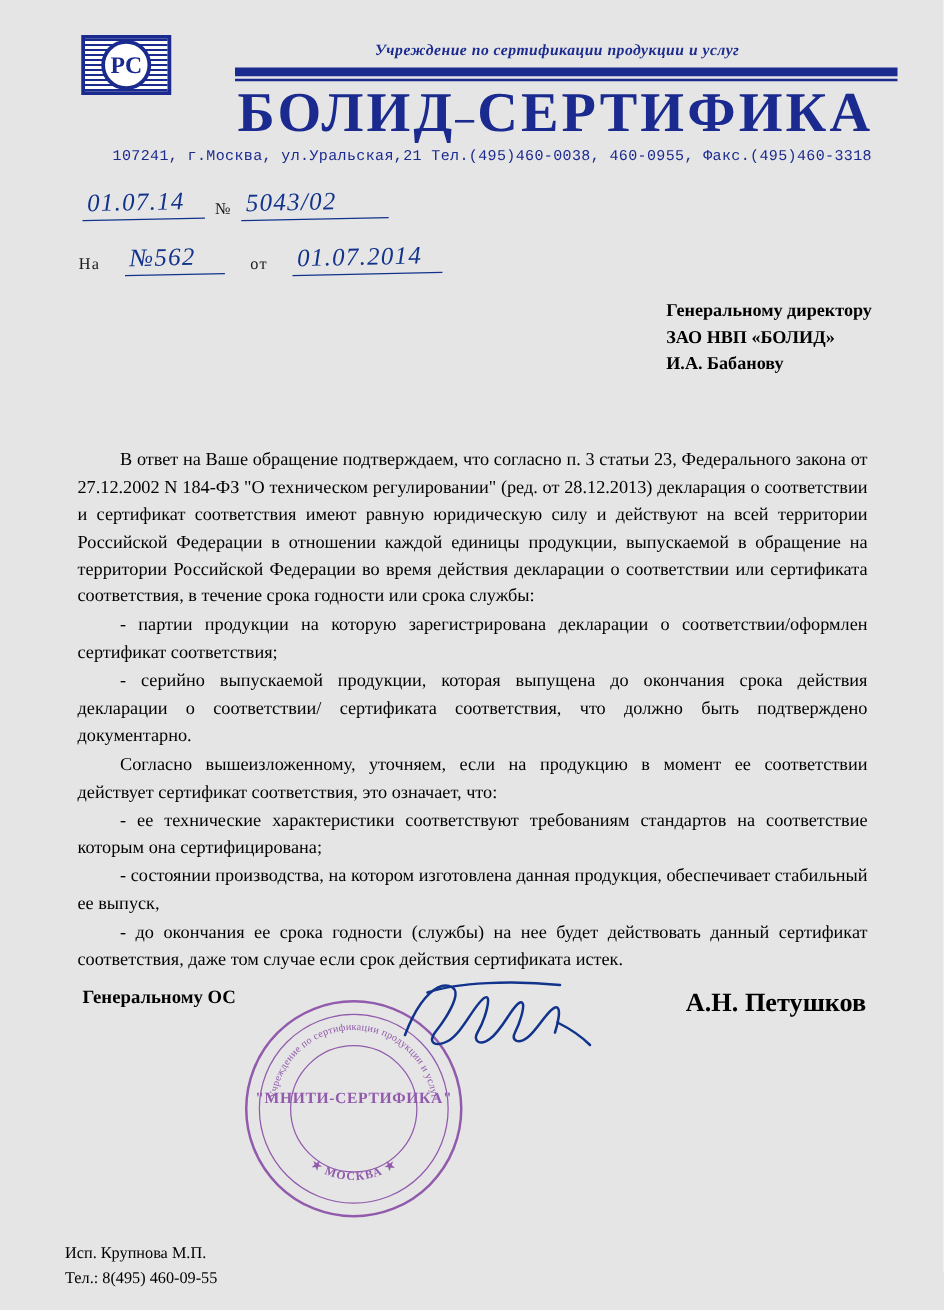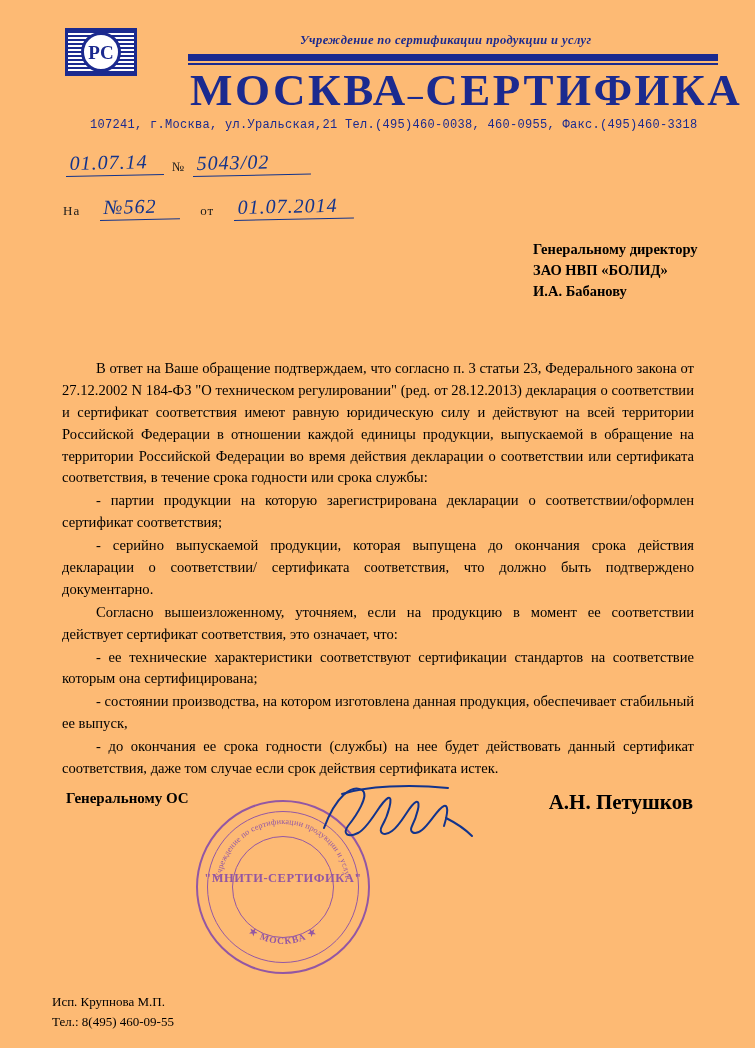--- a/index.html
+++ b/index.html
@@ -11,21 +11,21 @@
     width: 755px;
     height: 1048px;
     font-family: "Liberation Serif", serif;
     color: #000;
     position: relative;
     overflow: hidden;
   }
   .page {
     position: absolute;
     inset: 0;
-    background: #fdba74;
+    background: #e5e5e5;
   }
 
   
   .letterhead {
     position: absolute;
     left: 0; right: 0; top: 0;
     height: 140px;
   }
   .logo {
     position: absolute;
@@ -291,21 +291,21 @@
     <div class="logo">
       <div class="logo-inner">PC</div>
     </div>
 
     <div class="org-tagline">Учреждение по сертификации продукции и услуг</div>
 
     <div class="rule-thick"></div>
     <div class="rule-thin"></div>
 
     <div class="org-name">
-      <span>МОСКВА</span><span class="dash">–</span><span>СЕРТИФИКА</span>
+      <span>БОЛИД</span><span class="dash">–</span><span>СЕРТИФИКА</span>
     </div>
 
     <div class="contacts">107241, г.Москва, ул.Уральская,21   Тел.(495)460-0038, 460-0955, Факс.(495)460-3318</div>
   </div>
 
   <div class="ref-line1">
     <span class="hand hw date1">01.07.14</span>
     <span class="printed-lbl">№</span>
     <span class="hand hw num">5043/02</span>
   </div>
@@ -321,21 +321,21 @@
     <div>Генеральному директору</div>
     <div>ЗАО НВП «БОЛИД»</div>
     <div>И.А. Бабанову</div>
   </div>
 
   <div class="body-text">
     <p>В ответ на Ваше обращение подтверждаем, что согласно п. 3 статьи 23, Федерального закона от 27.12.2002 N 184-ФЗ "О техническом регулировании" (ред. от 28.12.2013) декларация о соответствии и сертификат соответствия имеют равную юридическую силу и действуют на всей территории Российской Федерации в отношении каждой единицы продукции, выпускаемой в обращение на территории Российской Федерации во время действия декларации о соответствии или сертификата соответствия, в течение срока годности или срока службы:</p>
     <p class="dash-item">- партии продукции на которую зарегистрирована декларации о соответствии/оформлен сертификат соответствия;</p>
     <p class="dash-item">- серийно выпускаемой продукции, которая выпущена до окончания срока действия декларации о соответствии/ сертификата соответствия, что должно быть подтверждено документарно.</p>
     <p>Согласно вышеизложенному, уточняем, если на продукцию в момент ее соответствии действует сертификат соответствия, это означает, что:</p>
-    <p class="dash-item">- ее технические характеристики соответствуют сертификации стандартов на соответствие которым она сертифицирована;</p>
+    <p class="dash-item">- ее технические характеристики соответствуют требованиям стандартов на соответствие которым она сертифицирована;</p>
     <p class="dash-item">- состоянии производства, на котором изготовлена данная продукция, обеспечивает стабильный ее выпуск,</p>
     <p class="dash-item">- до окончания ее срока годности (службы) на нее будет действовать данный сертификат соответствия, даже  том случае если срок действия сертификата истек.</p>
   </div>
 
   <div class="sig-row">
     <div class="sig-left">Генеральному ОС</div>
     <div class="sig-right">А.Н. Петушков</div>
   </div>
 
   <div class="stamp">

